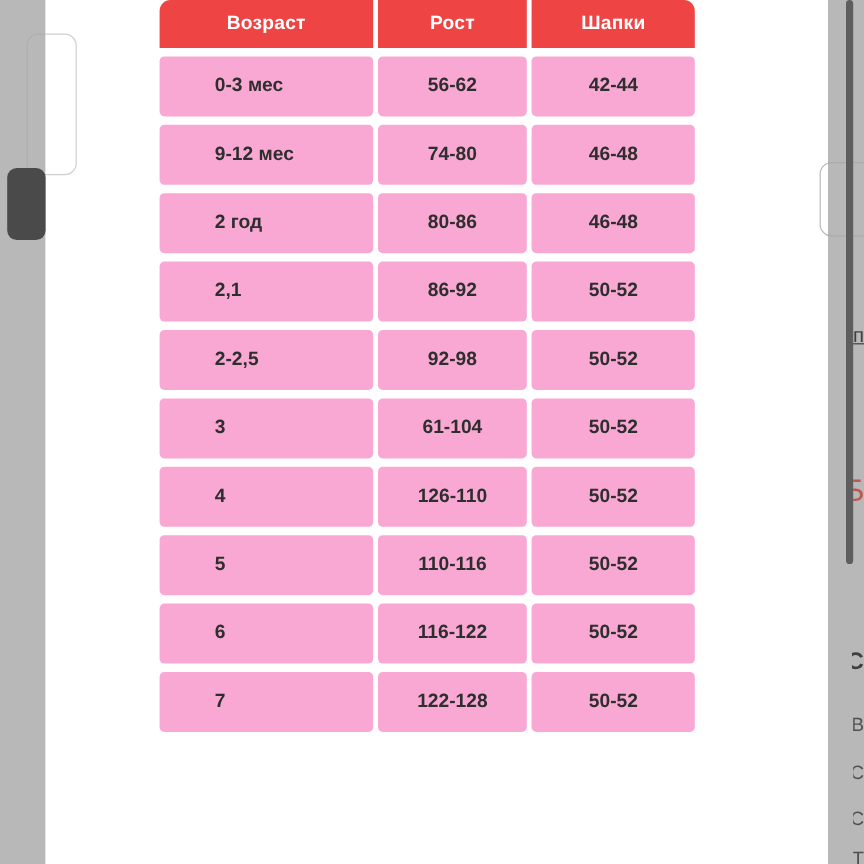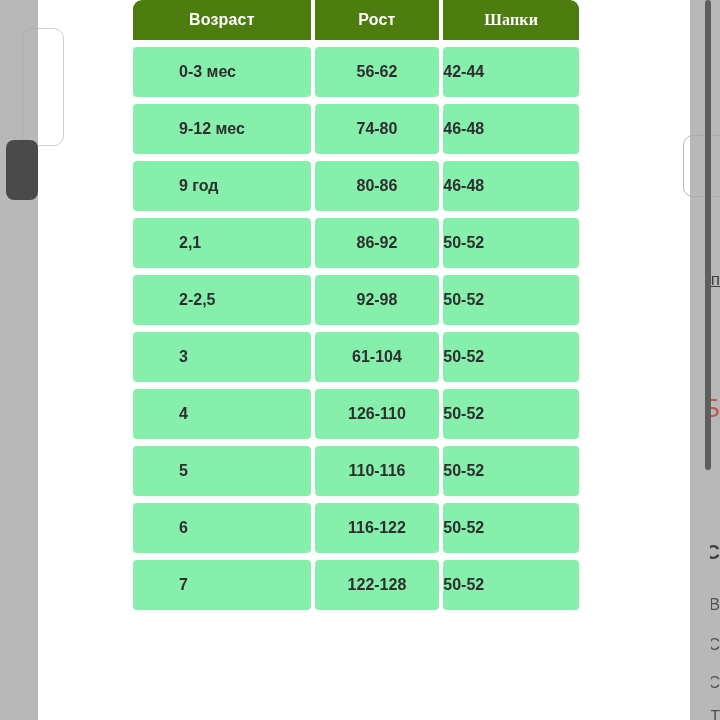--- a/index.html
+++ b/index.html
@@ -120,47 +120,47 @@
   }
 
   .size-table {
     width: 454px;
     border-collapse: separate;
     border-spacing: 4px 7px;
     margin: -7px 0 0 -4px;
   }
 
   .size-table th {
-    background: #4d7c0f;
+    background: #ef4444;
     color: #ffffff;
     font-size: 16px;
     font-weight: bold;
     letter-spacing: .2px;
     height: 40px;
     padding: 0;
     text-align: center;
     vertical-align: middle;
   }
   .size-table thead tr th:first-child { border-top-left-radius: 9px; }
-  .size-table thead tr th:last-child  { border-top-right-radius: 9px; font-family: Liberation Serif, serif; }
+  .size-table thead tr th:last-child  { border-top-right-radius: 9px; }
 
   .size-table td {
-    background: #86efac;
+    background: #f9a8d4;
     color: #2e2e2e;
     font-size: 16px;
     font-weight: bold;
     height: 50px;
     padding: 0;
     vertical-align: middle;
     border-radius: 4px;
   }
 
   .col-age    { width: 152px; text-align: center; padding-left: 0; }
   .col-height { width: 142px; text-align: center; margin-left: 13px; }
-  .col-hat    { width: 152px; text-align: left; }
+  .col-hat    { width: 152px; text-align: center; }
 
   
   td.col-age { text-align: left; padding-left: 46px; }
 </style>
 </head>
 <body>
 
 <div id="screen">
 
   <div class="backdrop backdrop-left"></div>
@@ -198,21 +198,21 @@
             <td class="col-age">0-3 мес</td>
             <td class="col-height">56-62</td>
             <td class="col-hat">42-44</td>
           </tr>
           <tr>
             <td class="col-age">9-12 мес</td>
             <td class="col-height">74-80</td>
             <td class="col-hat">46-48</td>
           </tr>
           <tr>
-            <td class="col-age">9 год</td>
+            <td class="col-age">2 год</td>
             <td class="col-height">80-86</td>
             <td class="col-hat">46-48</td>
           </tr>
           <tr>
             <td class="col-age">2,1</td>
             <td class="col-height">86-92</td>
             <td class="col-hat">50-52</td>
           </tr>
           <tr>
             <td class="col-age">2-2,5</td>

